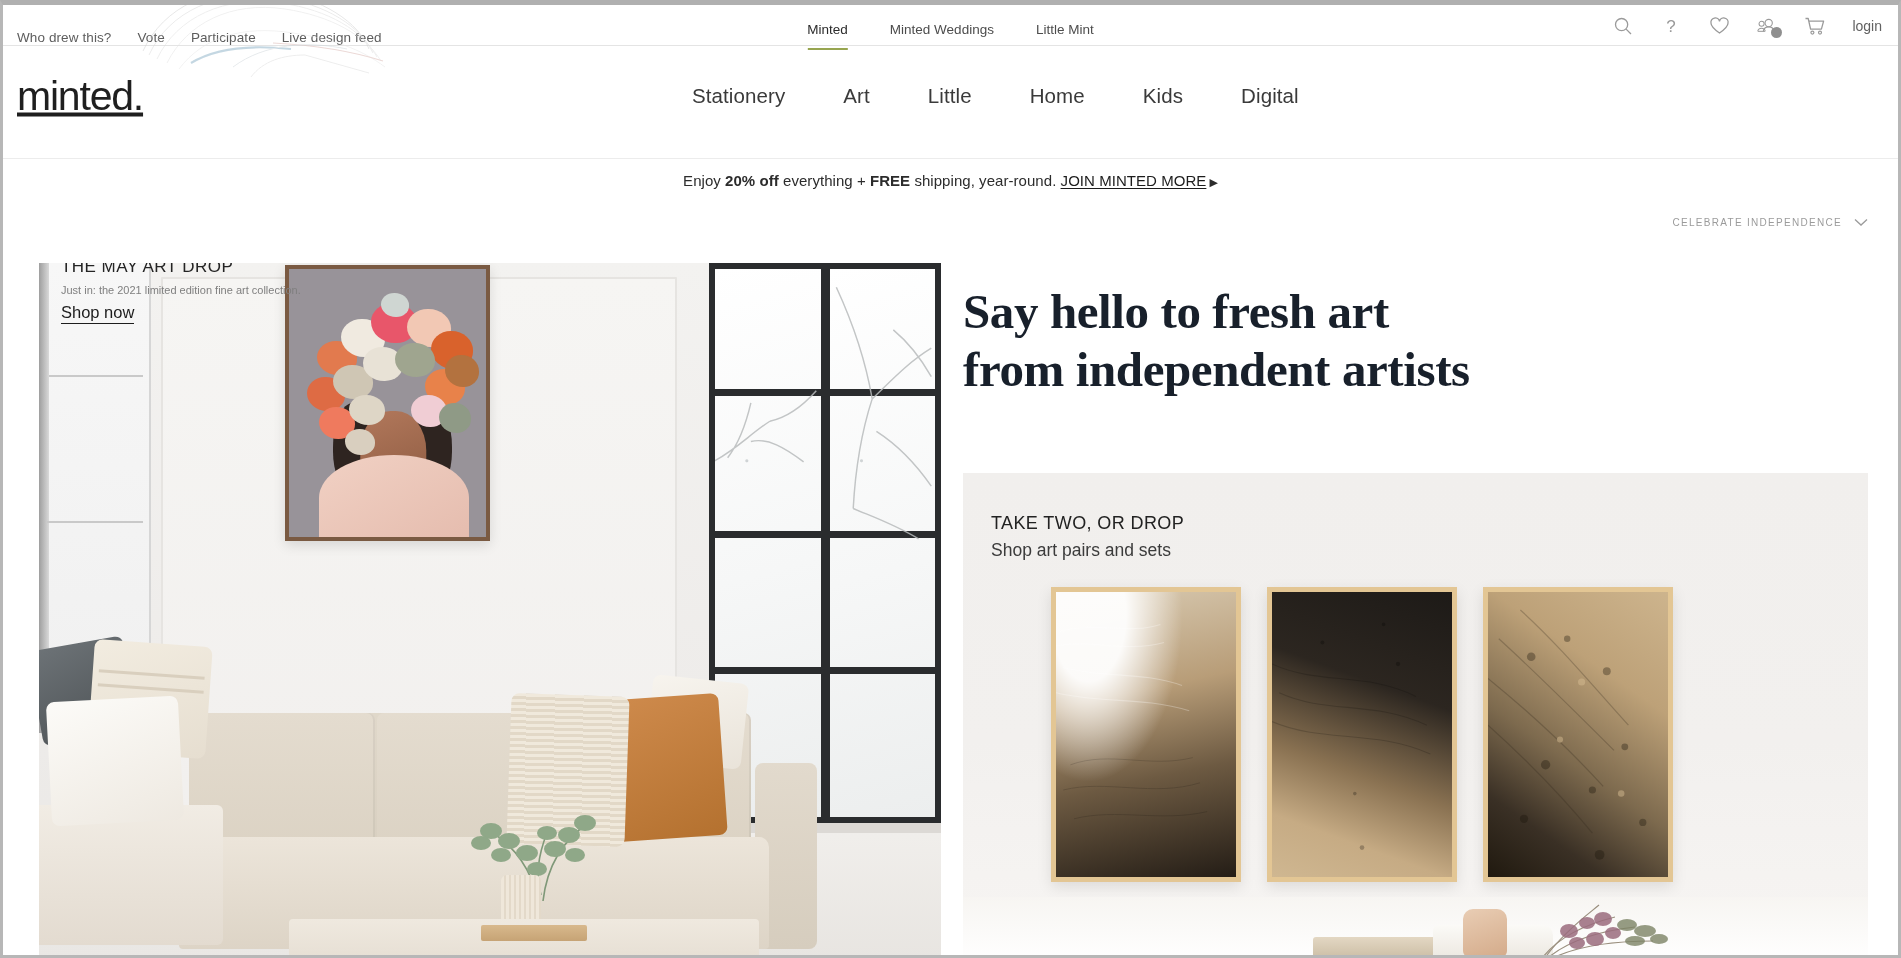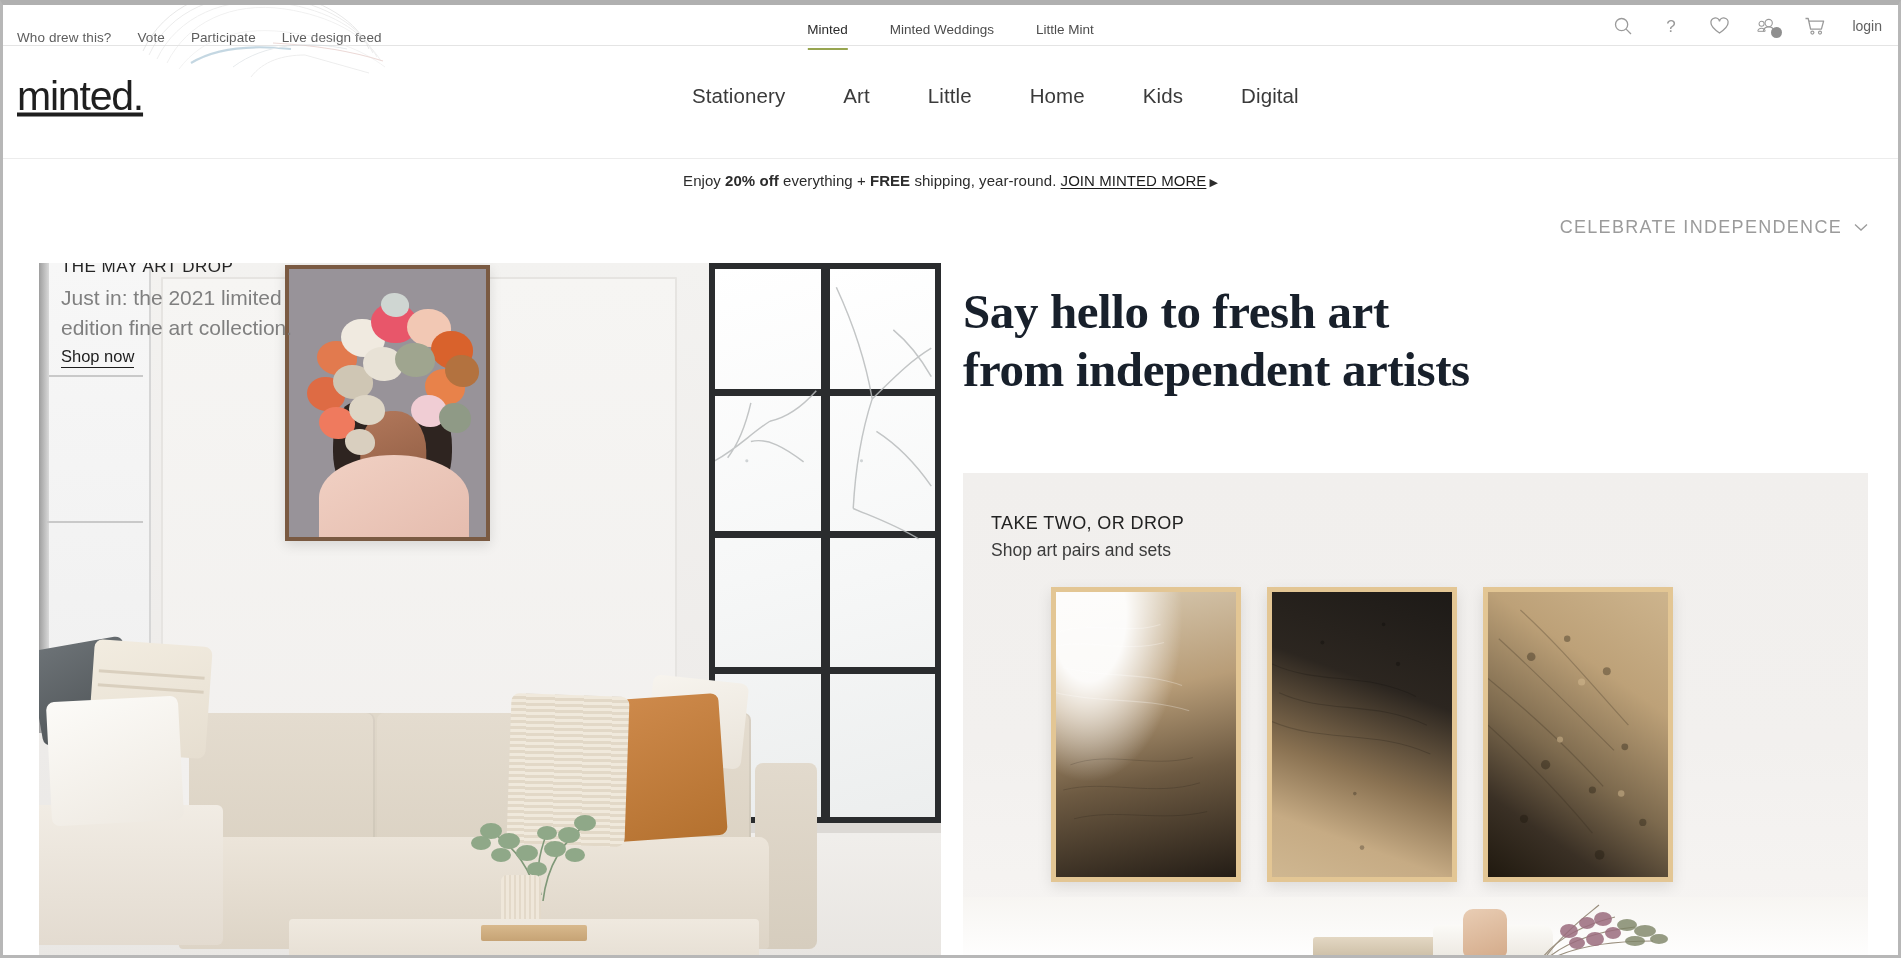--- a/index.html
+++ b/index.html
@@ -120,21 +120,21 @@
   }
   .promo-caret { font-size: 11px; margin-left: 3px; }
 
   
   .collection-row {
     position: absolute; right: 30px; top: 212px;
     display: flex; align-items: center; gap: 12px;
     z-index: 5; cursor: pointer;
   }
   .collection-label {
-    font-size: 18px; letter-spacing: 1.3px; color: #9b9b9b;
+    font-size: 10px; letter-spacing: 1.3px; color: #9b9b9b;
     text-transform: uppercase;
   }
   .chev { color: #9b9b9b; display: block; }
 
   
   .hero-left {
     position: absolute; left: 36px; top: 258px;
     width: 902px; height: 700px;
     overflow: hidden; background: #efefed;
   }
@@ -298,21 +298,21 @@
 
   
   .hero-left-copy {
     position: absolute; left: 22px; top: -6px;
     width: 240px; z-index: 3;
   }
   .hl-kicker {
     font-size: 17px; color: #242424; letter-spacing: .45px;
     margin-bottom: 6px; white-space: nowrap;
   }
-  .hl-sub { font-size: 21px; color: #7f7f7f; line-height: 1.42; }
+  .hl-sub { font-size: 11px; color: #7f7f7f; line-height: 1.42; }
   .hl-cta {
     display: inline-block; margin-top: 4px; font-size: 16.5px;
     color: #1d1d1d; text-decoration: none;
     border-bottom: 1.5px solid #1d1d1d; padding-bottom: 1px;
   }
 
   
   .hero-right {
     position: absolute; left: 960px; top: 258px;
     width: 905px; height: 700px;

